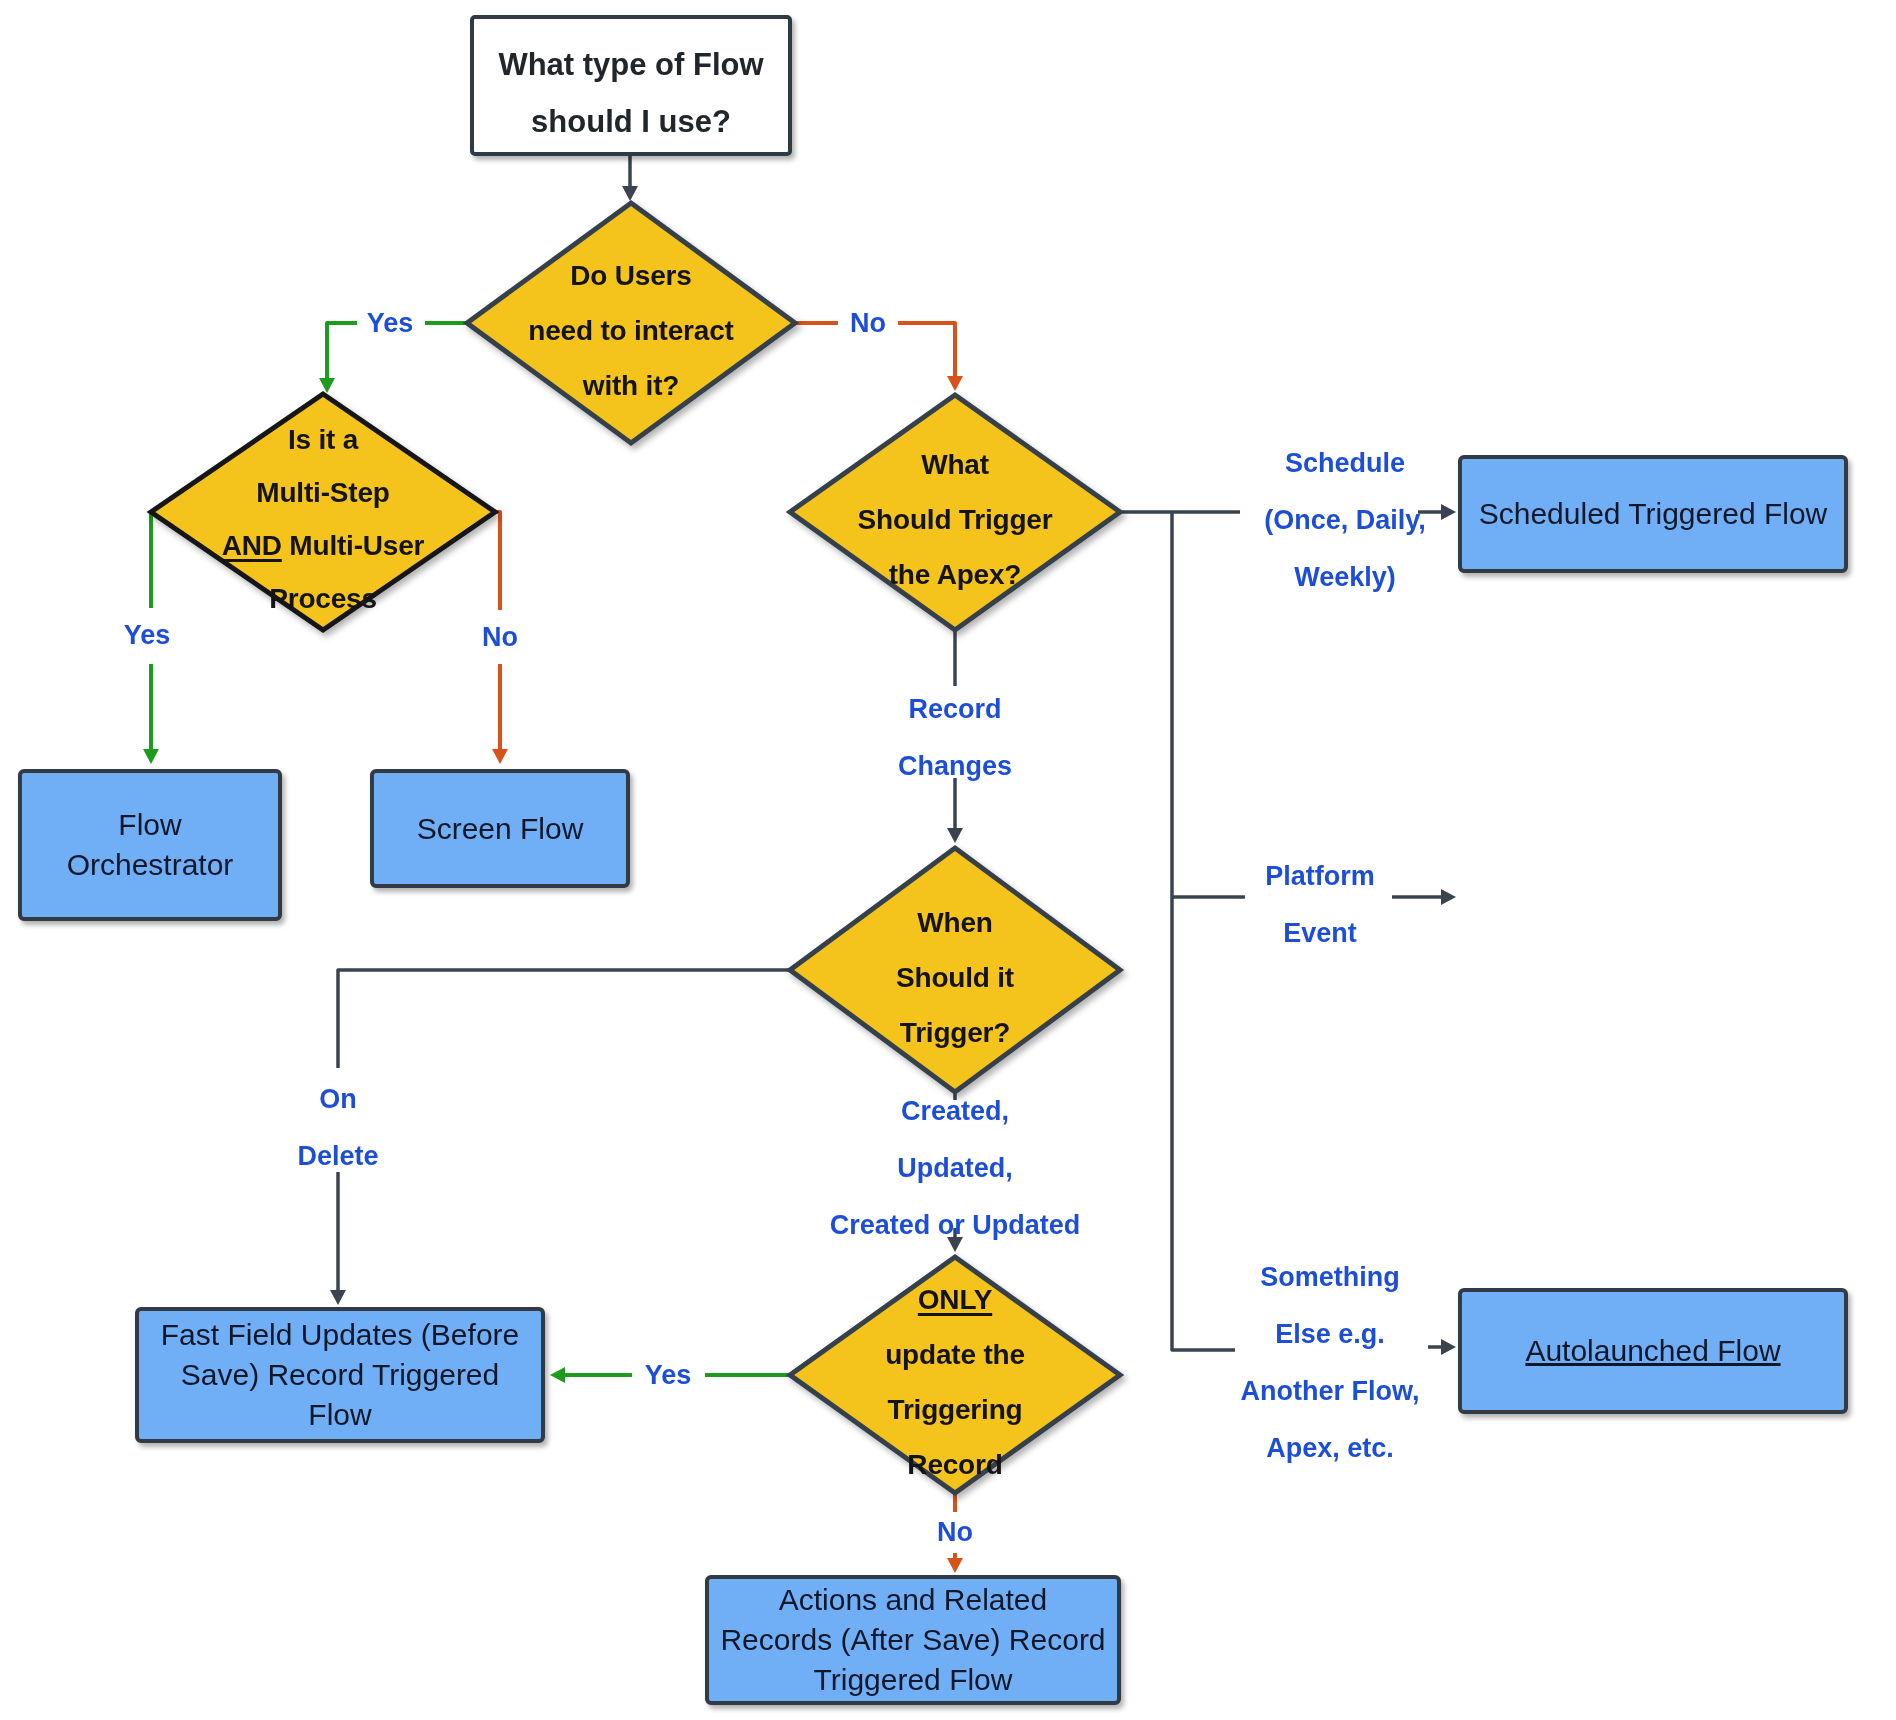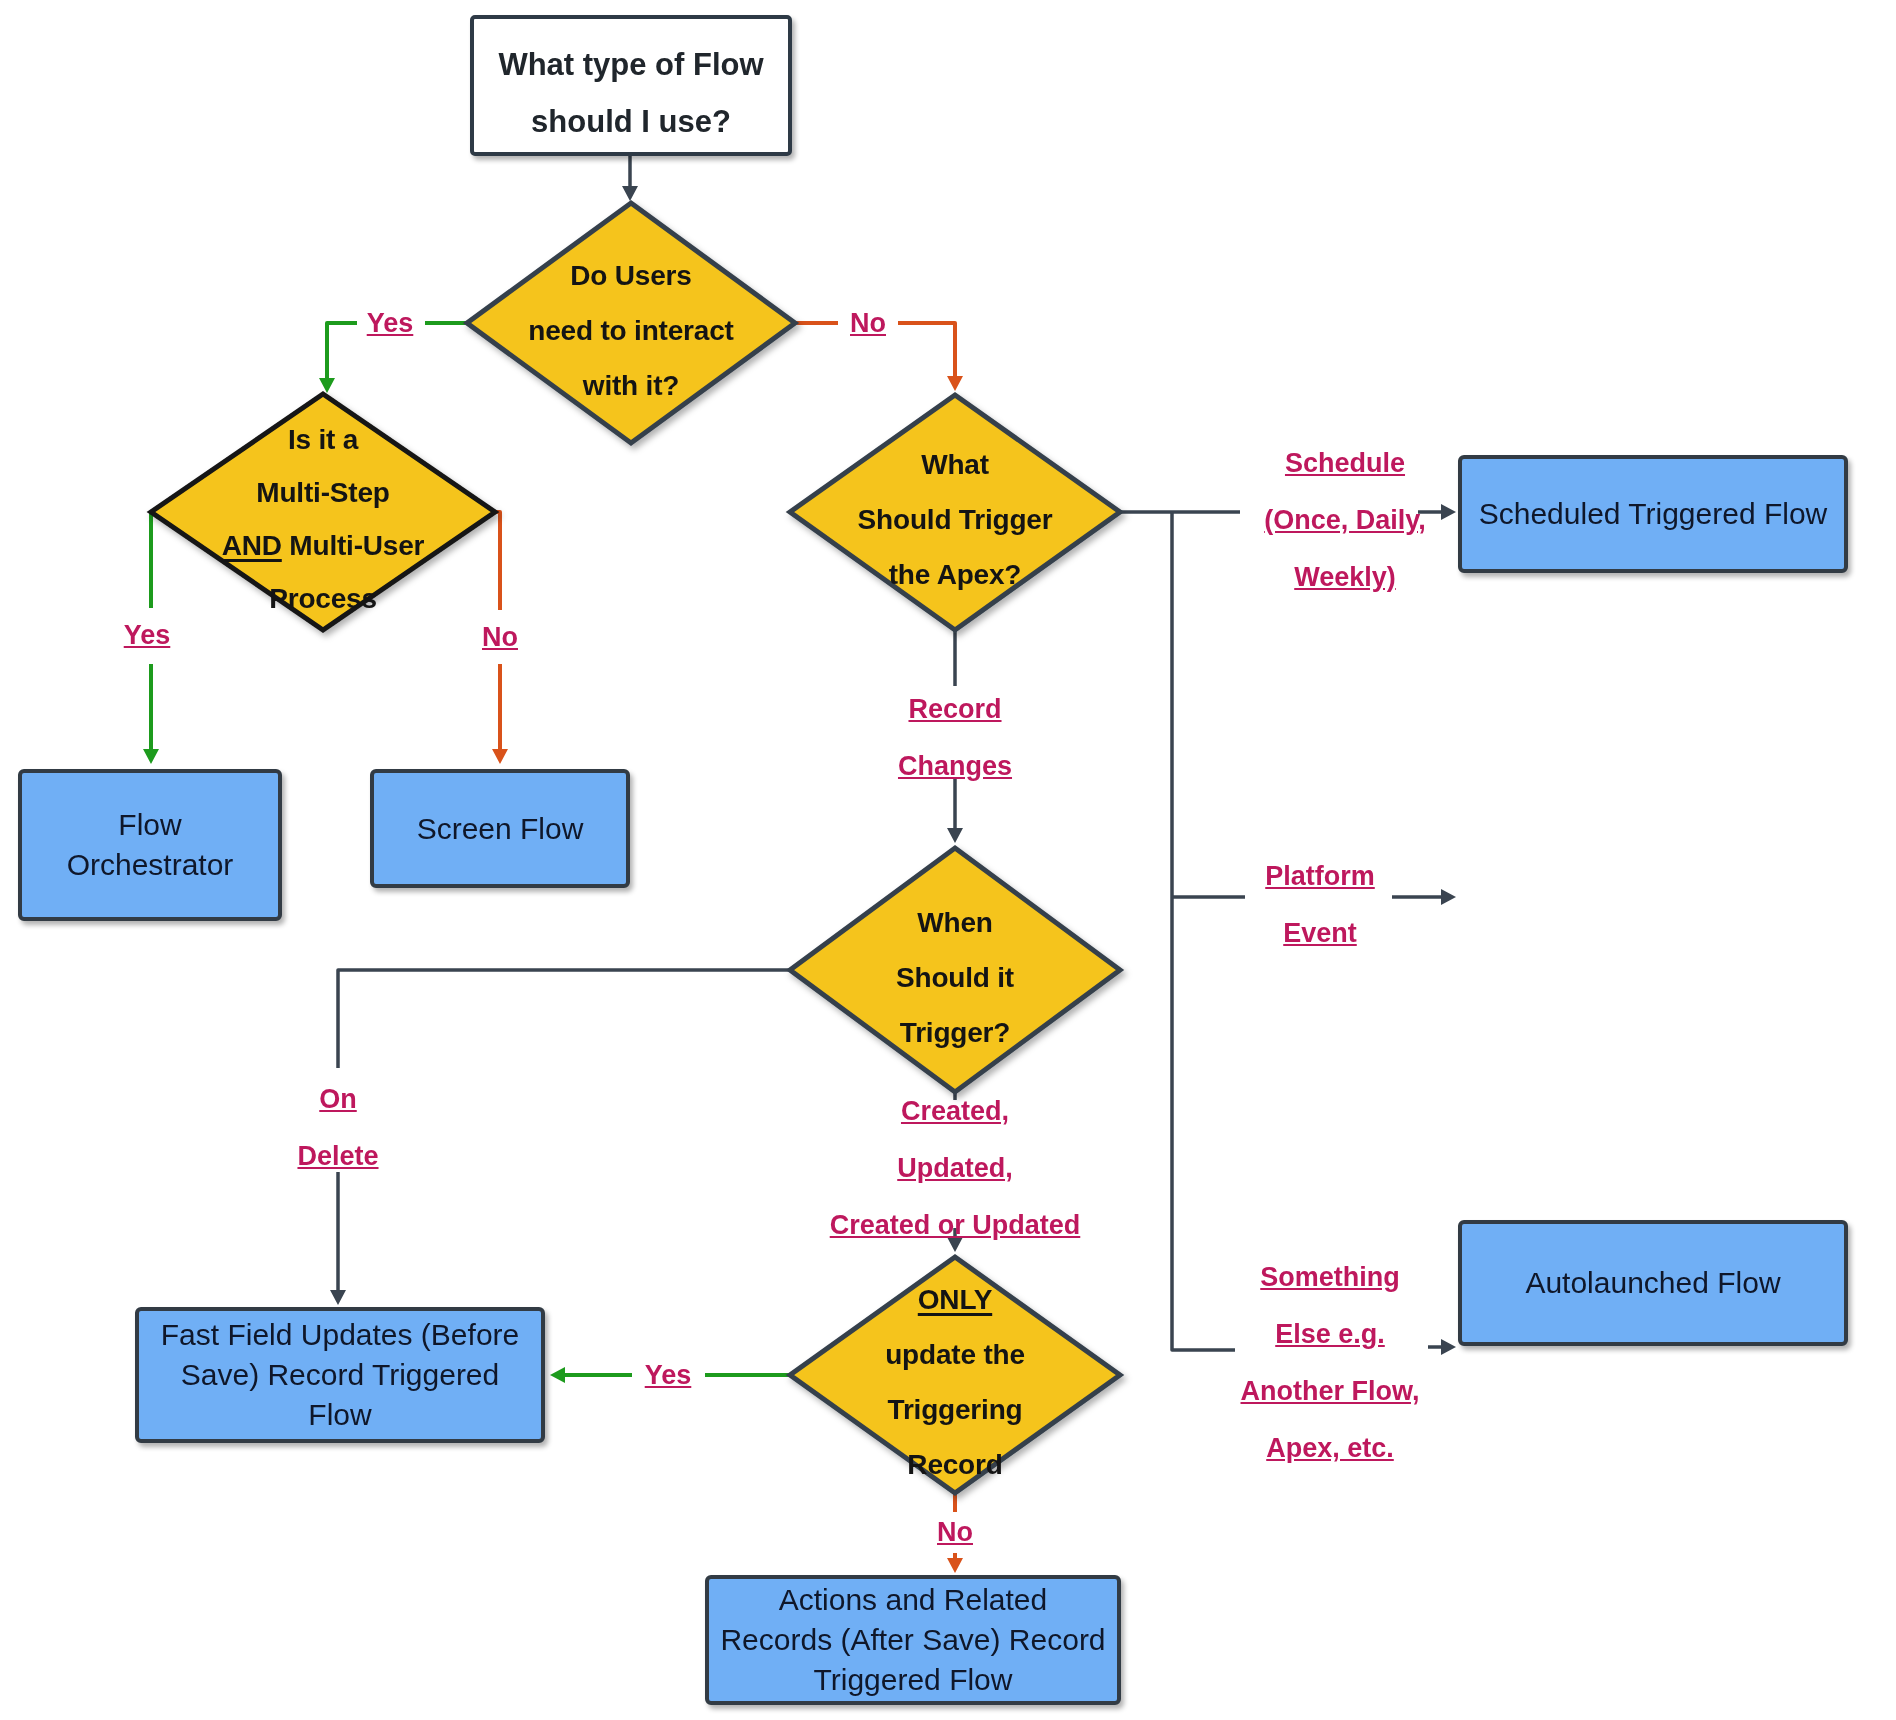--- a/index.html
+++ b/index.html
@@ -17,21 +17,21 @@
     font-size:30px;line-height:40px;color:#0f172a;
     box-shadow:3px 4px 5px rgba(0,0,0,.30);padding:4px 10px;
   }
   .dtxt{
     position:absolute;display:flex;flex-direction:column;align-items:center;justify-content:center;
     text-align:center;font-weight:bold;font-size:28px;line-height:40px;color:#141414;letter-spacing:-0.2px;
   }
   .dtxt.lh38{line-height:38px;}
   .lbl{
     position:absolute;display:flex;flex-direction:column;align-items:center;justify-content:center;
-    text-align:center;font-weight:bold;font-size:27px;line-height:42px;color:#be185d;text-decoration:underline;
+    text-align:center;font-weight:bold;font-size:27px;line-height:42px;color:#1d4ed8;
   }
   .und{text-decoration:underline;text-decoration-thickness:3px;text-underline-offset:4px;}
   .row{white-space:pre;margin-top:15px;}
 </style>
 </head>
 <body>
 
 <div class="canvas">
 
   <svg class="wires" width="1896" height="1720" viewBox="0 0 1896 1720">
@@ -137,21 +137,21 @@
     <div class="row">Record</div>
   </div>
 
   <div class="node resultbox" style="left:18px;top:769px;width:264px;height:152px;">Flow Orchestrator</div>
 
   <div class="node resultbox" style="left:370px;top:769px;width:260px;height:119px;">Screen Flow</div>
 
   <div class="node resultbox" style="left:1458px;top:455px;width:390px;height:118px;">Scheduled Triggered Flow</div>
 
 
-  <div class="node resultbox" style="left:1458px;top:1220px;width:390px;height:126px;">Autolaunched Flow</div>
+  <div class="node resultbox" style="left:1458px;top:1288px;width:390px;height:126px;text-decoration:underline;">Autolaunched Flow</div>
 
   <div class="node resultbox" style="left:135px;top:1307px;width:410px;height:136px;">Fast Field Updates (Before Save) Record Triggered Flow</div>
 
   <div class="node resultbox" style="left:705px;top:1575px;width:416px;height:130px;">Actions and Related Records (After Save) Record Triggered Flow</div>
 
   <div class="lbl" style="left:355px;top:302px;width:70px;height:42px;">Yes</div>
 
   <div class="lbl" style="left:838px;top:302px;width:60px;height:42px;">No</div>
 
   <div class="lbl" style="left:112px;top:614px;width:70px;height:42px;">Yes</div>

